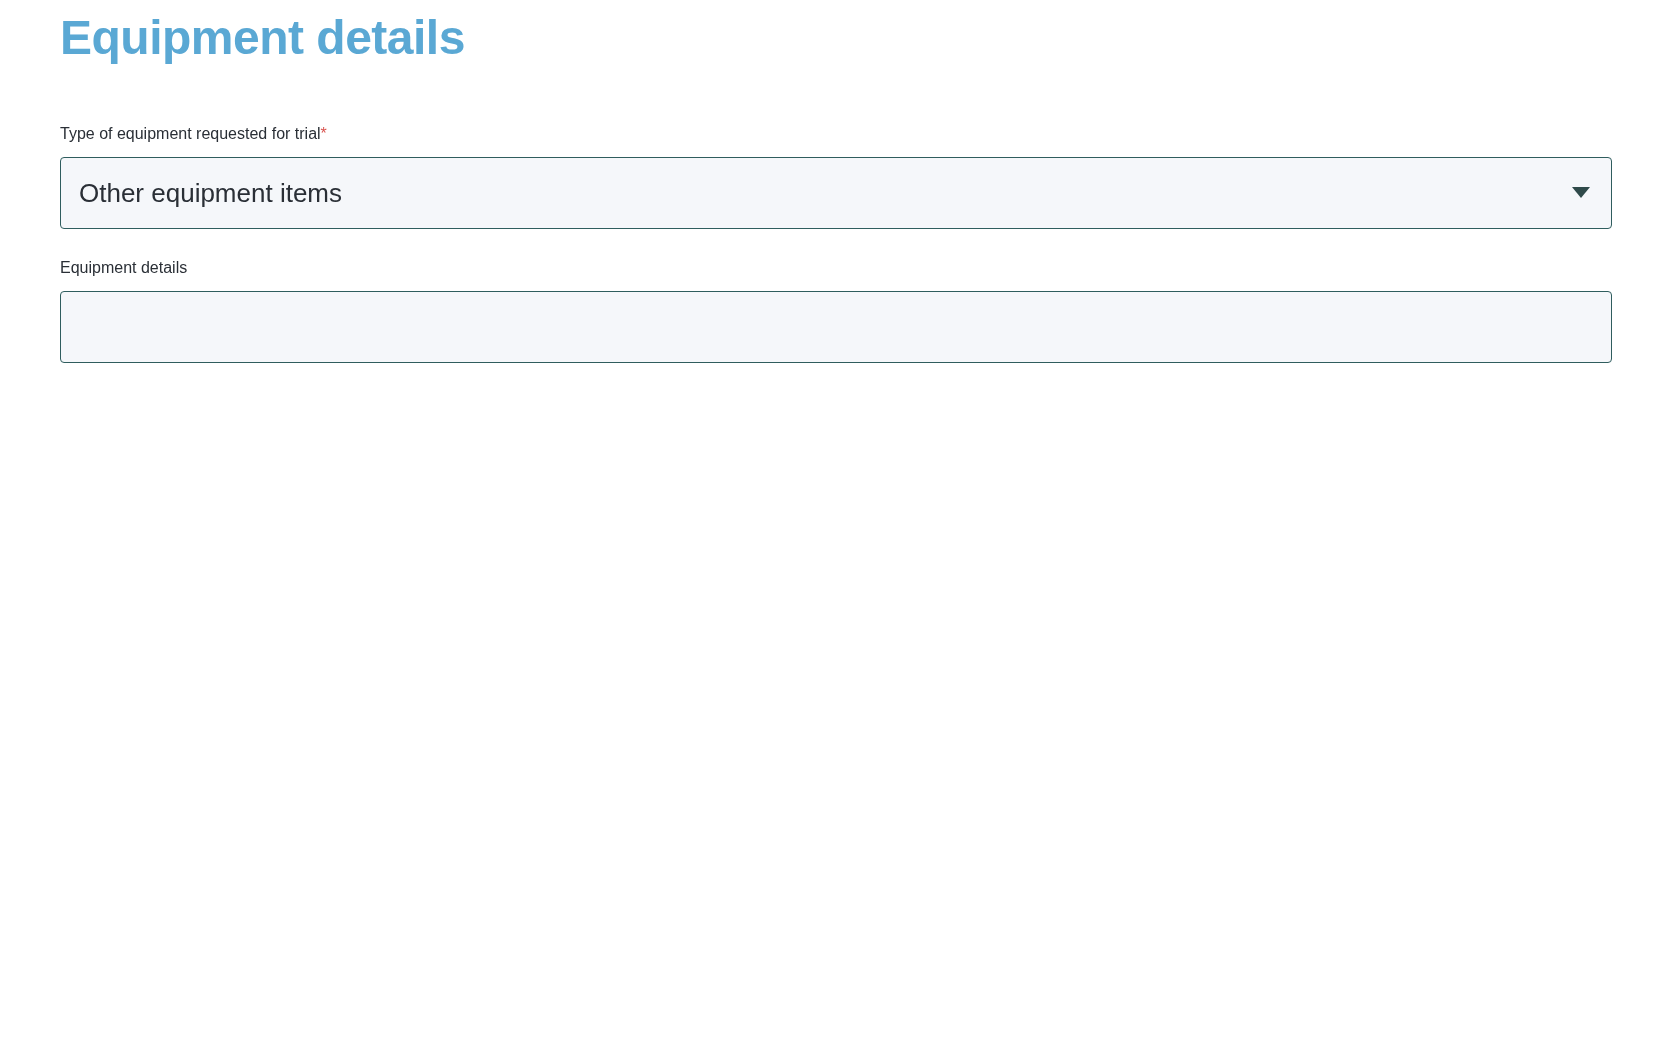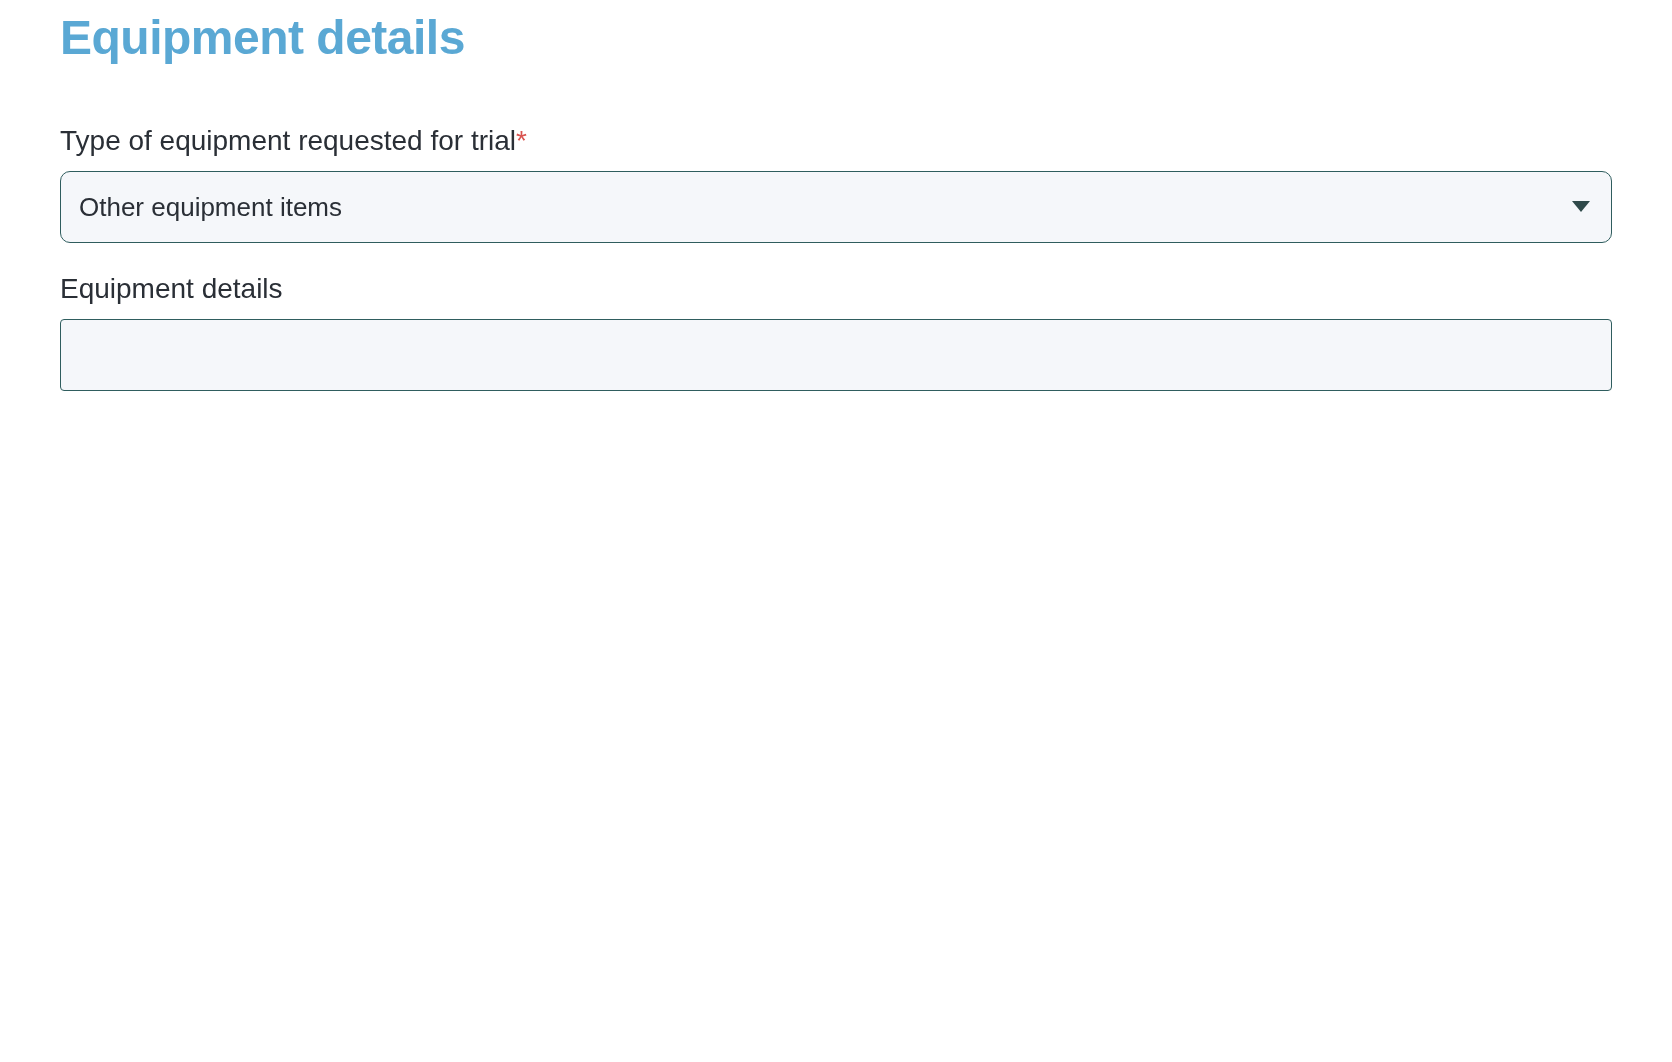--- a/index.html
+++ b/index.html
@@ -16,38 +16,38 @@
     font-size: 48px;
     font-weight: 700;
     color: #5aa8d4;
     margin-bottom: 60px;
     letter-spacing: -0.5px;
   }
   .form-group {
     margin-bottom: 30px;
   }
   .form-label {
-    font-size: 28px;
+    font-size: 16px;
     color: #2a2f36;
     display: block;
     margin-bottom: 14px;
   }
   .required-asterisk {
     color: #d9534f;
   }
   .select-wrapper {
     position: relative;
     width: 100%;
   }
   .select-field {
     width: 100%;
     height: 72px;
     background: #f5f7fa;
     border: 1.5px solid #2f5d5e;
-    border-radius: 10px;
+    border-radius: 4px;
     padding: 0 50px 0 18px;
     font-size: 26px;
     color: #2a2f36;
     display: flex;
     align-items: center;
     cursor: pointer;
   }
   .chevron-down {
     position: absolute;
     right: 22px;

